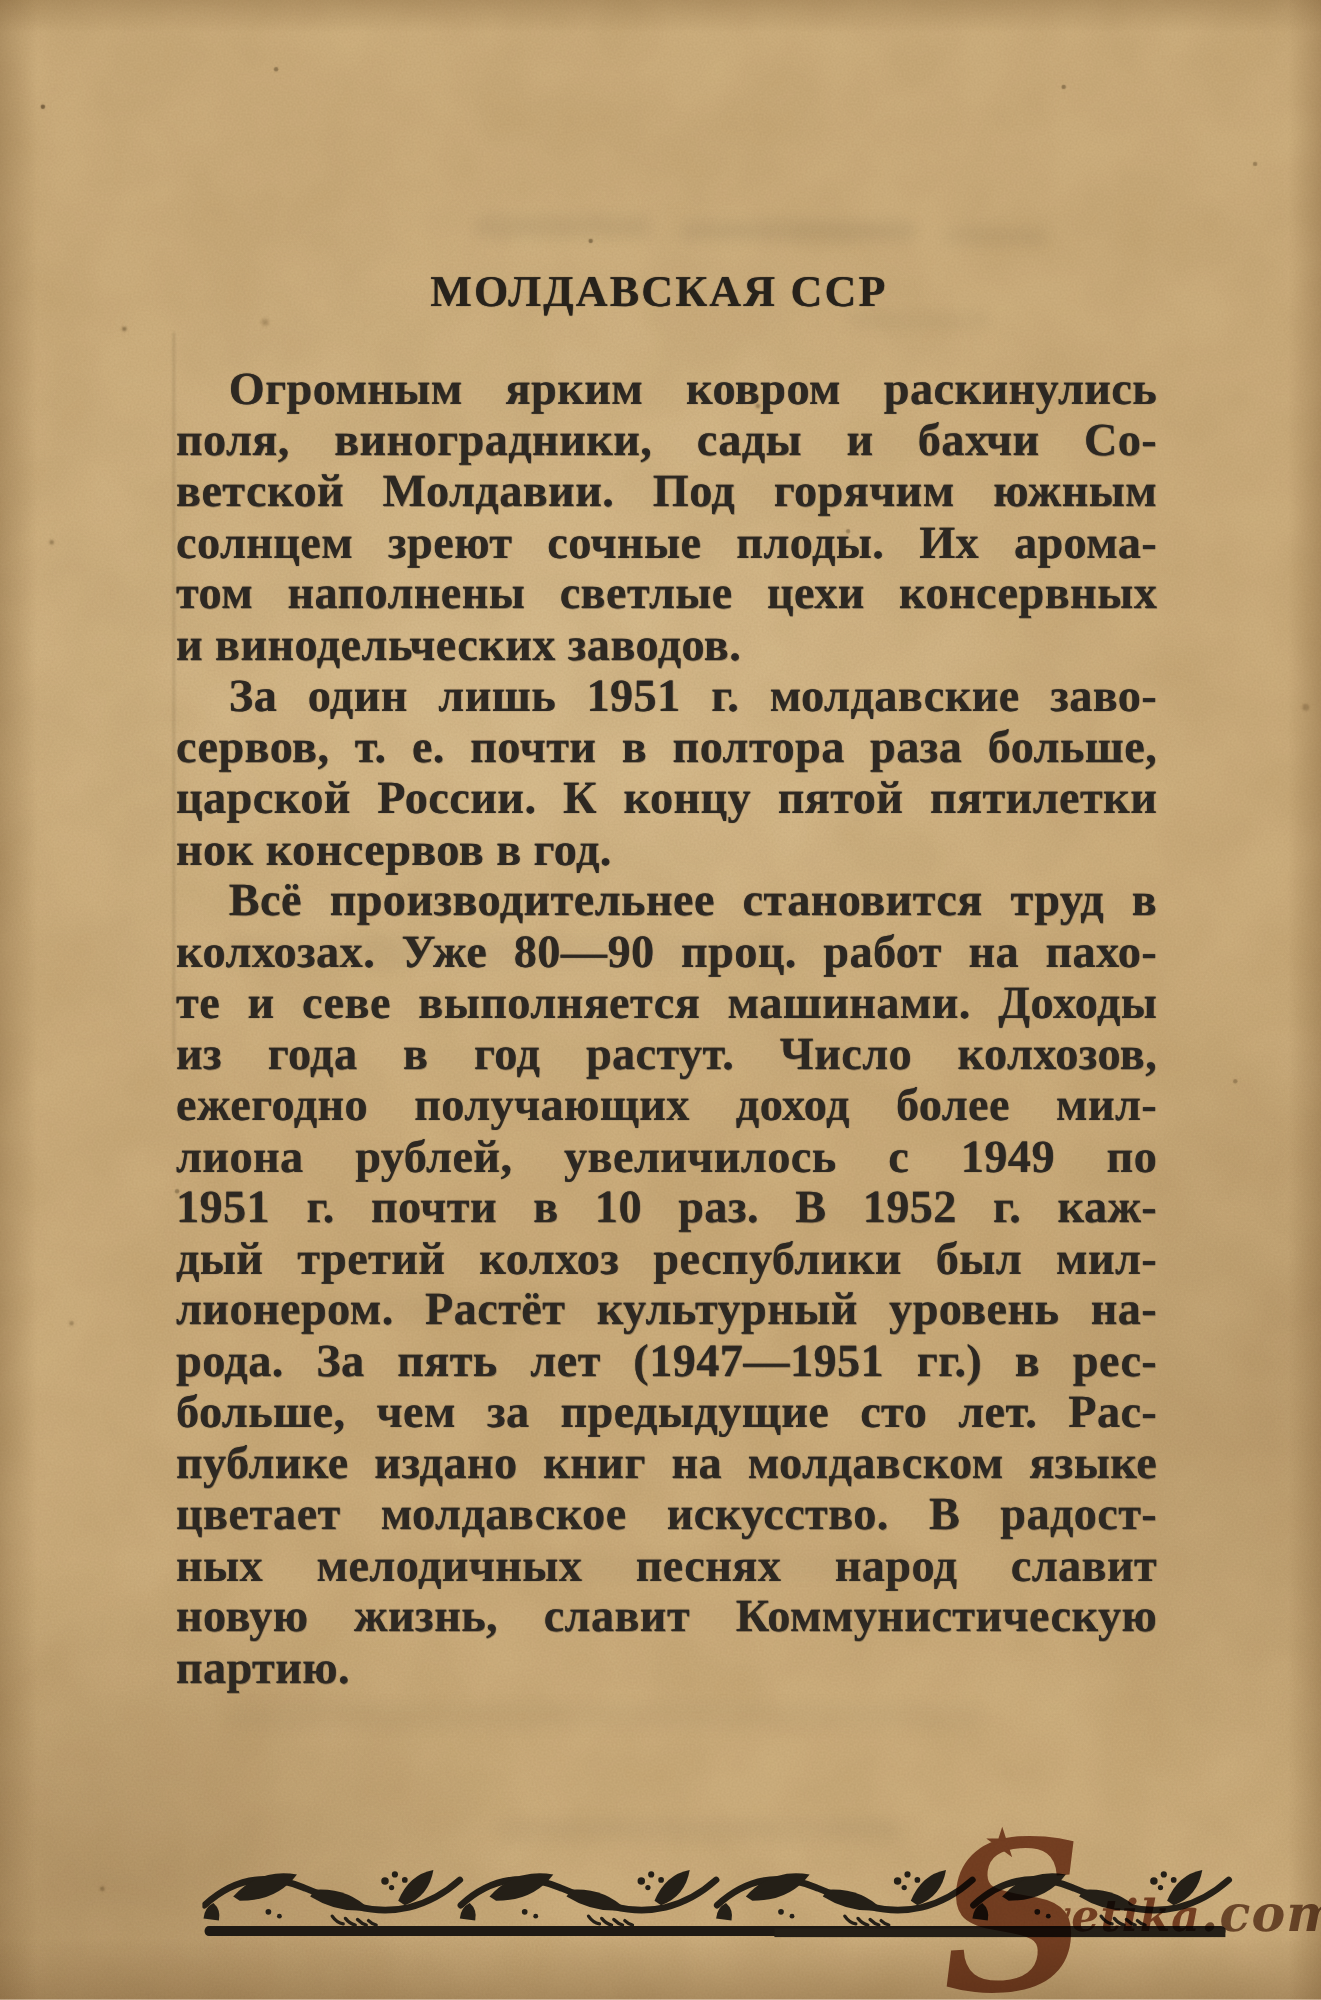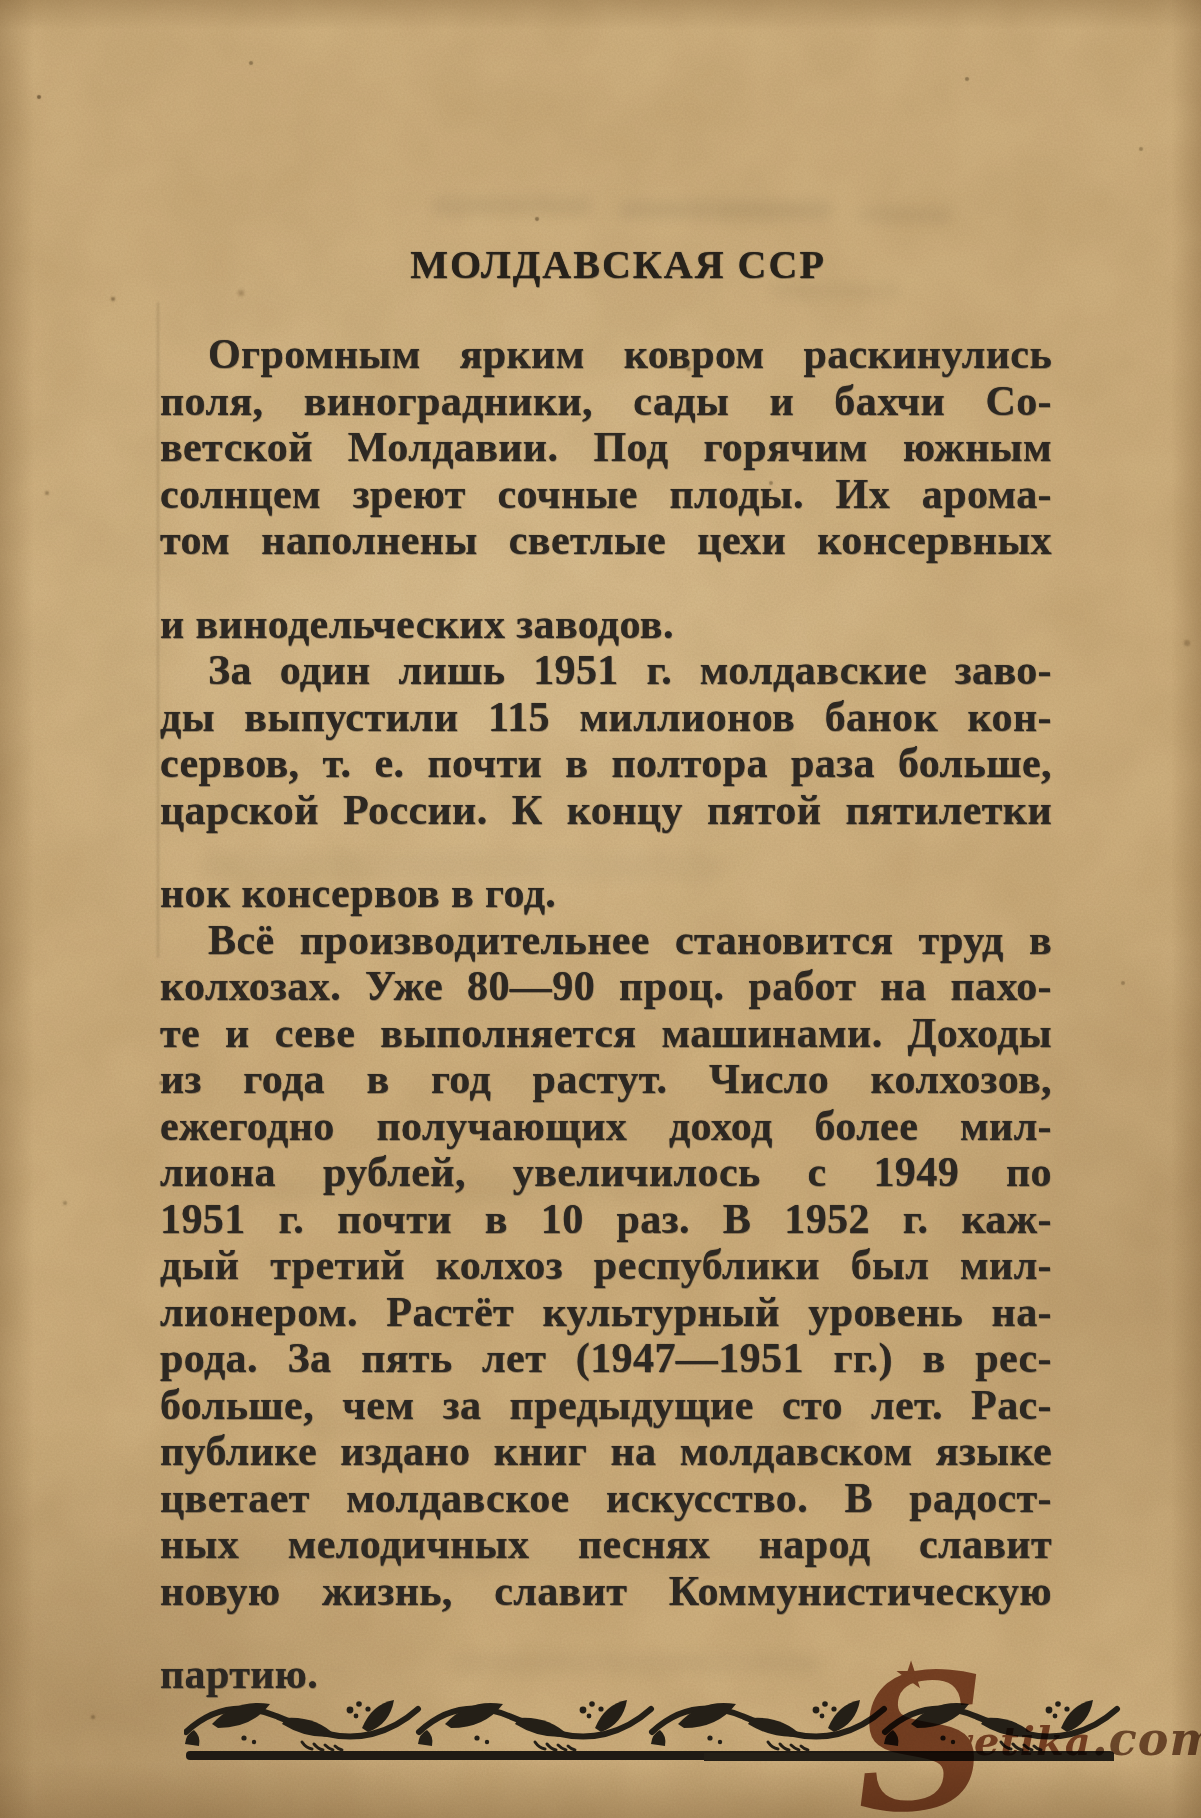--- a/index.html
+++ b/index.html
@@ -35,34 +35,34 @@
       46px 492px 2px 1px rgba(70,52,26,.40),
       770px 482px 1px 1px rgba(58,42,20,.35),
       1186px 642px 2px 2px rgba(86,64,32,.30),
       64px 1202px 2px 1px rgba(70,52,26,.35),
       1122px 982px 1px 1px rgba(58,42,20,.30),
       160px 1082px 1px 1px rgba(58,42,20,.35),
       92px 1716px 2px 1px rgba(70,52,26,.40);}
   .smudge{position:absolute;border-radius:12px;filter:blur(6px);background:rgba(92,80,58,.34);pointer-events:none;}
   .clip-line{position:absolute;left:157px;top:302px;width:2px;height:656px;background:rgba(90,70,45,.20);filter:blur(1px);}
   .title{
-    position:absolute;top:242px;left:172px;width:892px;
+    position:absolute;top:242px;left:153px;width:892px;
     text-align:center;
     font-weight:700;font-size:40px;line-height:46px;letter-spacing:2px;
     color:#27221b;
     text-shadow:0 0 1px rgba(40,34,26,.85), .5px .5px 0 rgba(40,34,26,.30);
   }
   .text-block{
     position:absolute;top:331px;left:160px;width:892px;
     font-weight:700;font-size:42px;line-height:46.5px;
     color:#2d2822;letter-spacing:.4px;
     text-shadow:0 0 1px rgba(45,38,30,.8), .5px .5px 0 rgba(45,38,30,.30);
   }
   .line{text-align:justify;text-align-last:justify;white-space:normal;}
-  .line.last{text-align-last:left;margin-top:37px;}
+  .line.last{text-align-last:left;}
   .line.indent{text-indent:48px;}
   .ornament{position:absolute;left:184px;top:1696px;width:938px;height:68px;}
   .watermark{
     position:absolute;left:858px;top:1626px;width:360px;height:192px;
     color:#8a4f35;mix-blend-mode:multiply;opacity:.92;pointer-events:none;
     font-family:"DejaVu Serif","Liberation Serif",serif;
   }
   .wm-star{position:absolute;left:36px;top:30px;font-size:38px;line-height:1;font-style:normal;}
   .wm-s{position:absolute;left:-4px;top:24px;font-size:186px;line-height:1;font-style:italic;font-weight:700;transform:rotate(-4deg);}
   .wm-row{position:absolute;left:64px;top:86px;white-space:nowrap;font-style:italic;font-weight:700;}
@@ -112,21 +112,20 @@
   <div class="title">МОЛДАВСКАЯ ССР</div>
 
   <div class="text-block">
       <div class="line indent">Огромным ярким ковром раскинулись</div>
       <div class="line">поля, виноградники, сады и бахчи Со-</div>
       <div class="line">ветской Молдавии. Под горячим южным</div>
       <div class="line">солнцем зреют сочные плоды. Их арома-</div>
       <div class="line">том наполнены светлые цехи консервных</div>
       <div class="line last">и винодельческих заводов.</div>
       <div class="line indent">За один лишь 1951 г. молдавские заво-</div>
-      <div class="line">ды выпустили 115 миллионов банок кон-</div>
       <div class="line">сервов, т. е. почти в полтора раза больше,</div>
       <div class="line">царской России. К концу пятой пятилетки</div>
       <div class="line last">нок консервов в год.</div>
       <div class="line indent">Всё производительнее становится труд в</div>
       <div class="line">колхозах. Уже 80—90 проц. работ на пахо-</div>
       <div class="line">те и севе выполняется машинами. Доходы</div>
       <div class="line">из года в год растут. Число колхозов,</div>
       <div class="line">ежегодно получающих доход более мил-</div>
       <div class="line">лиона рублей, увеличилось с 1949 по</div>
       <div class="line">1951 г. почти в 10 раз. В 1952 г. каж-</div>

